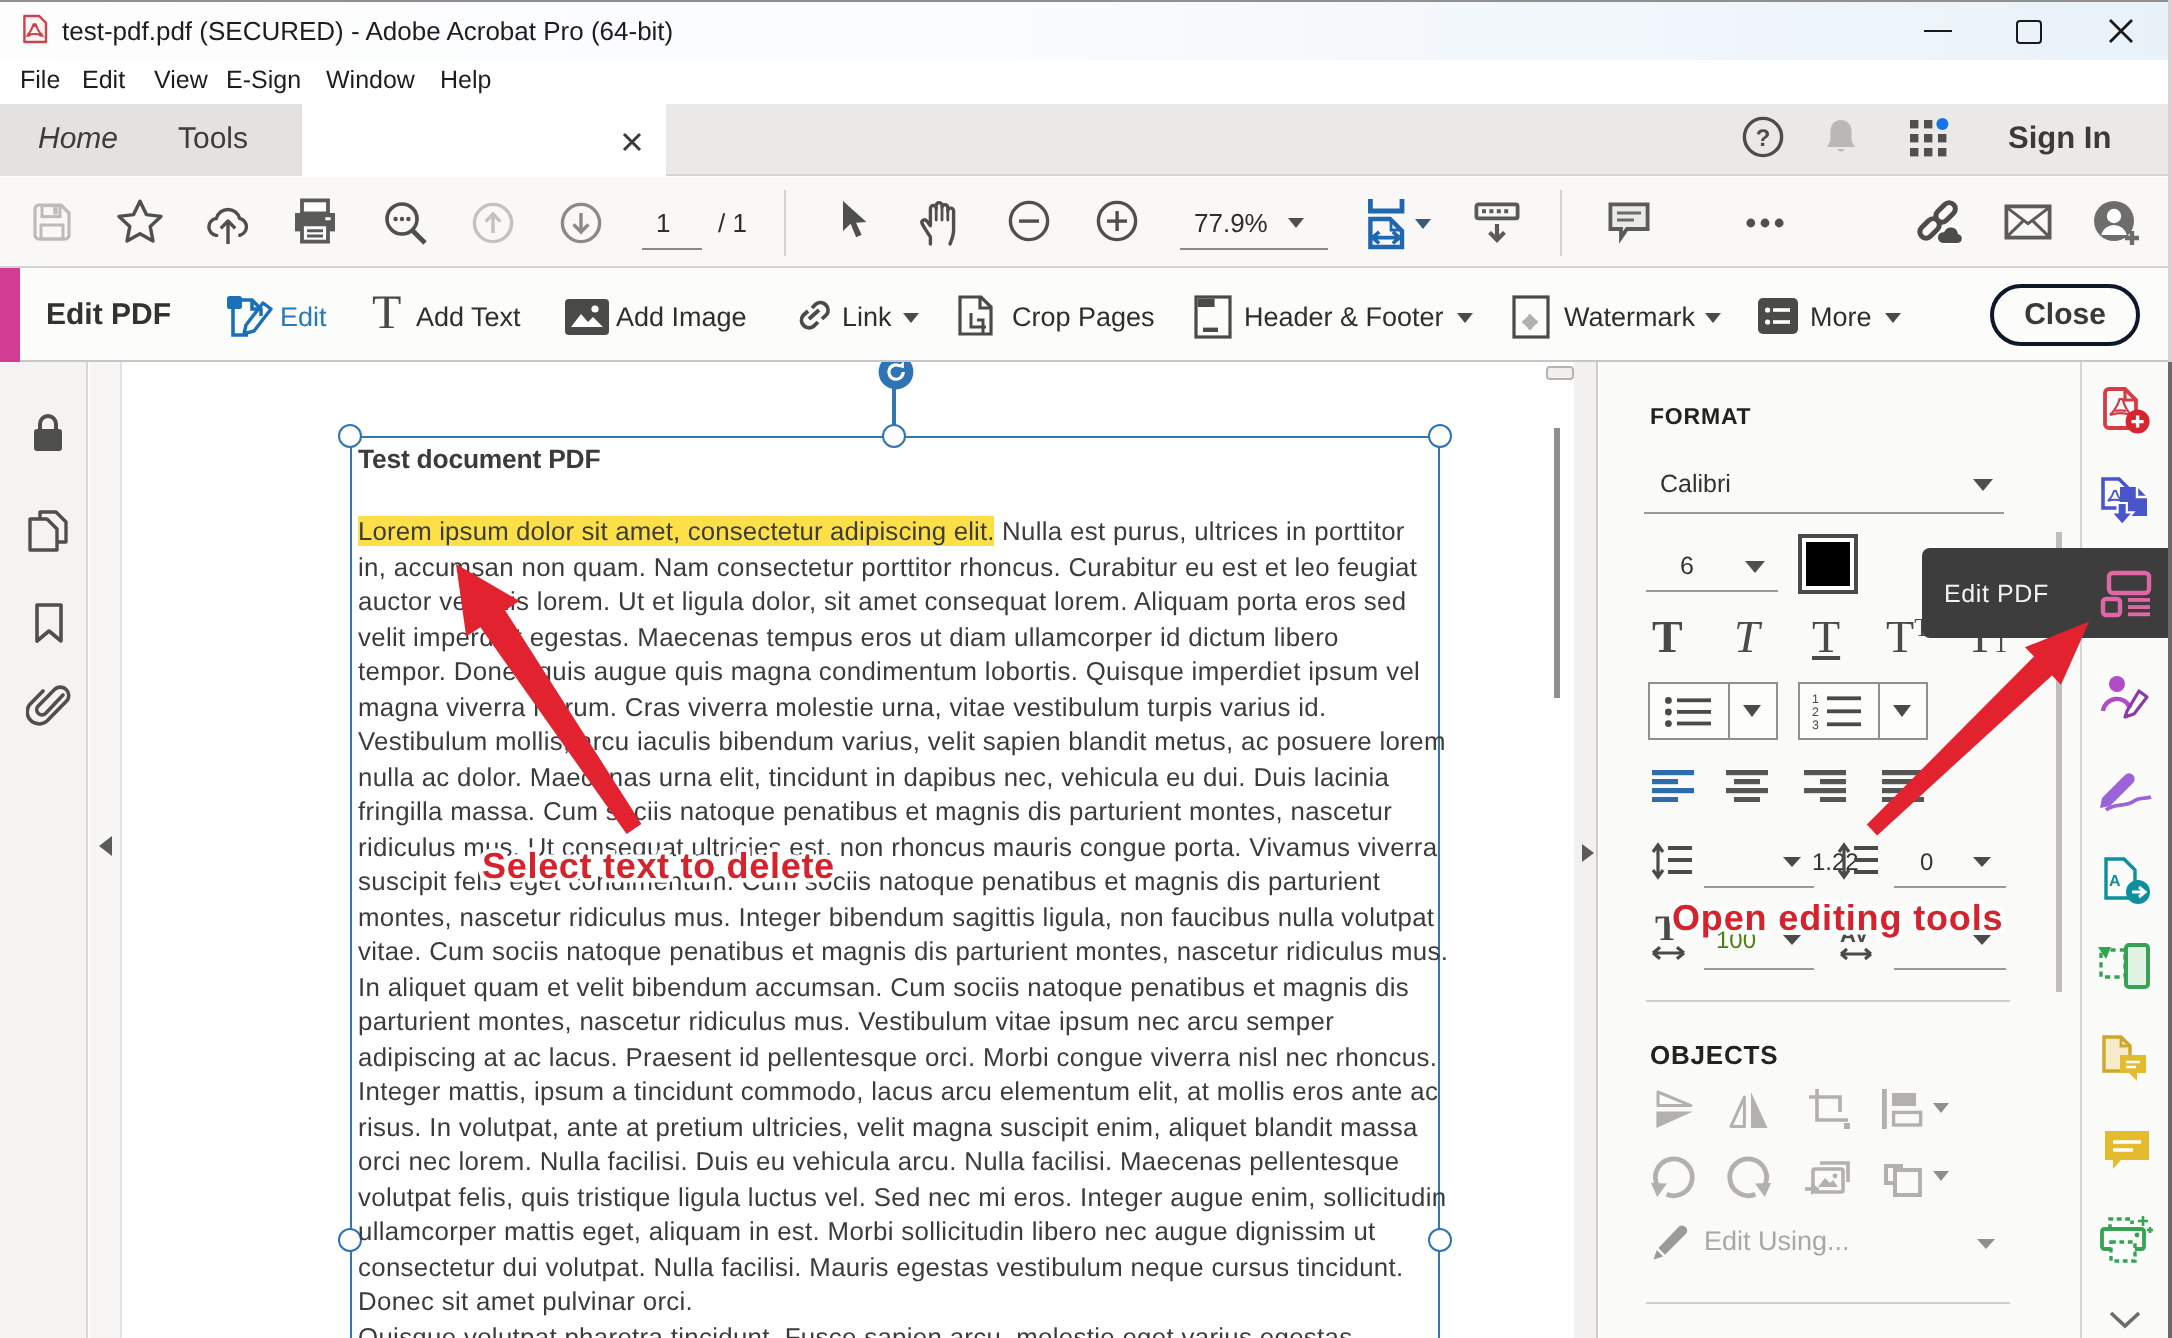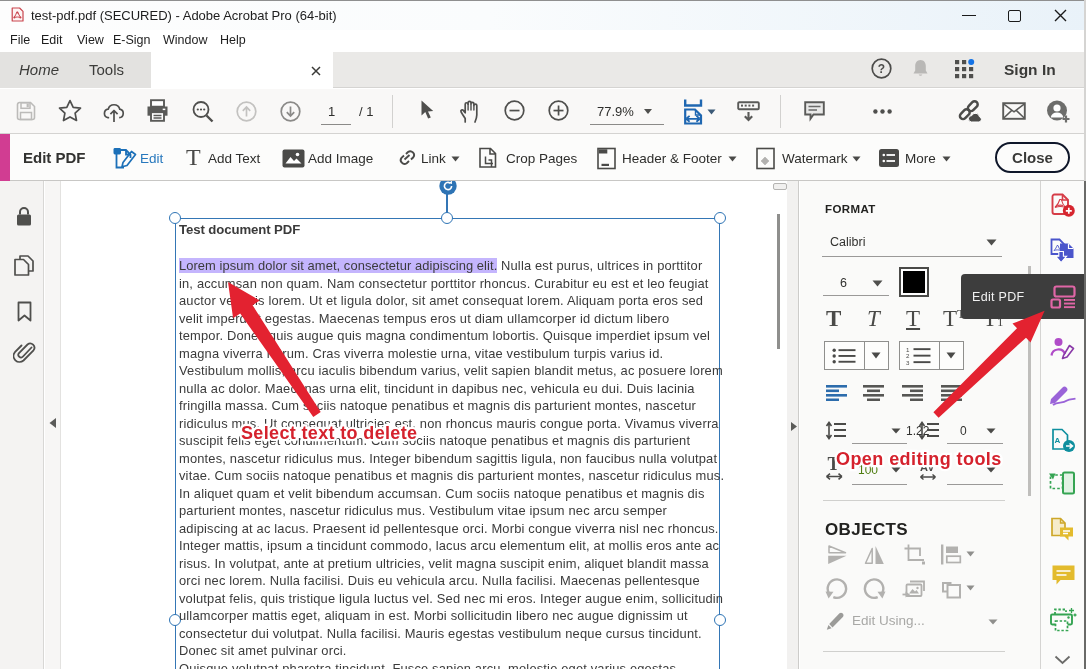--- a/index.html
+++ b/index.html
@@ -324,21 +324,21 @@
   </svg>
 
   <div class="abs" style="left:77px;top:31px;width:12px;height:12px;border-radius:50%;background:#fff;border:1.6px solid #2e74b5;"></div>
   <div class="abs" style="left:349px;top:31px;width:12px;height:12px;border-radius:50%;background:#fff;border:1.6px solid #2e74b5;"></div>
   <div class="abs" style="left:622px;top:31px;width:12px;height:12px;border-radius:50%;background:#fff;border:1.6px solid #2e74b5;"></div>
   <div class="abs" style="left:77px;top:433px;width:12px;height:12px;border-radius:50%;background:#fff;border:1.6px solid #2e74b5;"></div>
   <div class="abs" style="left:622px;top:433px;width:12px;height:12px;border-radius:50%;background:#fff;border:1.6px solid #2e74b5;"></div>
 
   <div id="doctext" class="abs" style="left:87px;top:0;width:620px;font-size:12.9px;color:#3b3b3b;letter-spacing:0.17px;line-height:17.5px;">
   <div class="abs" style="left:0;top:39.5px;font-weight:bold;white-space:nowrap;font-size:13.2px;letter-spacing:-0.1px;">Test document PDF</div>
-  <div class="abs" style="left:0;top:76.0px;white-space:nowrap;"><span style="background:#c4b5fd;letter-spacing:0.08px;">Lorem ipsum dolor sit amet, consectetur adipiscing elit.</span> Nulla est purus, ultrices in porttitor</div>
+  <div class="abs" style="left:0;top:76.0px;white-space:nowrap;"><span style="background:#fde047;letter-spacing:0.08px;">Lorem ipsum dolor sit amet, consectetur adipiscing elit.</span> Nulla est purus, ultrices in porttitor</div>
   <div class="abs" style="left:0;top:93.5px;white-space:nowrap;">in, accumsan non quam. Nam consectetur porttitor rhoncus. Curabitur eu est et leo feugiat</div>
   <div class="abs" style="left:0;top:111.0px;white-space:nowrap;">auctor vel quis lorem. Ut et ligula dolor, sit amet consequat lorem. Aliquam porta eros sed</div>
   <div class="abs" style="left:0;top:128.5px;white-space:nowrap;">velit imperdiet egestas. Maecenas tempus eros ut diam ullamcorper id dictum libero</div>
   <div class="abs" style="left:0;top:146.0px;white-space:nowrap;">tempor. Donec quis augue quis magna condimentum lobortis. Quisque imperdiet ipsum vel</div>
   <div class="abs" style="left:0;top:163.5px;white-space:nowrap;">magna viverra rutrum. Cras viverra molestie urna, vitae vestibulum turpis varius id.</div>
   <div class="abs" style="left:0;top:181.0px;white-space:nowrap;">Vestibulum mollis, arcu iaculis bibendum varius, velit sapien blandit metus, ac posuere lorem</div>
   <div class="abs" style="left:0;top:198.5px;white-space:nowrap;">nulla ac dolor. Maecenas urna elit, tincidunt in dapibus nec, vehicula eu dui. Duis lacinia</div>
   <div class="abs" style="left:0;top:216.0px;white-space:nowrap;">fringilla massa. Cum sociis natoque penatibus et magnis dis parturient montes, nascetur</div>
   <div class="abs" style="left:0;top:233.5px;white-space:nowrap;">ridiculus mus. Ut consequat ultricies est, non rhoncus mauris congue porta. Vivamus viverra</div>
   <div class="abs" style="left:0;top:251.0px;white-space:nowrap;">suscipit felis eget condimentum. Cum sociis natoque penatibus et magnis dis parturient</div>
@@ -494,21 +494,21 @@
 <text x="2" y="13" font-family="Liberation Sans" font-size="11" font-weight="bold" fill="#4a4a48">AV</text>
 <path d="M2.5 19 L17.5 19 M2.5 19 L5.5 16.5 M2.5 19 L5.5 21.5 M17.5 19 L14.5 16.5 M17.5 19 L14.5 21.5" fill="none" stroke="#4a4a48" stroke-width="1.5"></path>
 </svg>
 <svg class="abs" style="left:986px;top:467px;" width="10" height="6" viewBox="0 0 10 6">
       <path d="M0.5 0.5 L5 5.5 L9.5 0.5 Z" fill="#4a4a48"></path>
     </svg>
 <div class="abs" style="left:947px;top:484px;width:56px;height:1px;background:#9a9998;"></div>
 
 <div class="abs" style="left:823px;top:500px;width:182px;height:1px;background:#d0d0ce;"></div>
 
-<div class="abs" style="left:825px;top:520px;font-size:17px;font-weight:bold;color:#222220;letter-spacing:0.4px;">OBJECTS</div>
+<div class="abs" style="left:825px;top:520px;font-size:13px;font-weight:bold;color:#222220;letter-spacing:0.4px;">OBJECTS</div>
 
 <svg class="abs" style="left:826px;top:544px;" width="22" height="21" viewBox="0 0 22 21">
 <polygon points="3,2 3,8.8 19.5,8.8" fill="none" stroke="#b2b1af" stroke-width="1.5" stroke-linejoin="round"></polygon>
 <polygon points="2.2,11.8 2.2,20 20.5,11.8" fill="#b2b1af"></polygon>
 </svg>
 <svg class="abs" style="left:862px;top:544px;" width="24" height="21" viewBox="0 0 24 21">
 <polygon points="10.2,4.5 10.2,19.2 3.5,19.2" fill="none" stroke="#b2b1af" stroke-width="1.5" stroke-linejoin="round"></polygon>
 <polygon points="13.5,2 13.5,20 21.8,20" fill="#b2b1af"></polygon>
 </svg>
 <svg class="abs" style="left:904px;top:544px;" width="23" height="21" viewBox="0 0 23 21">

